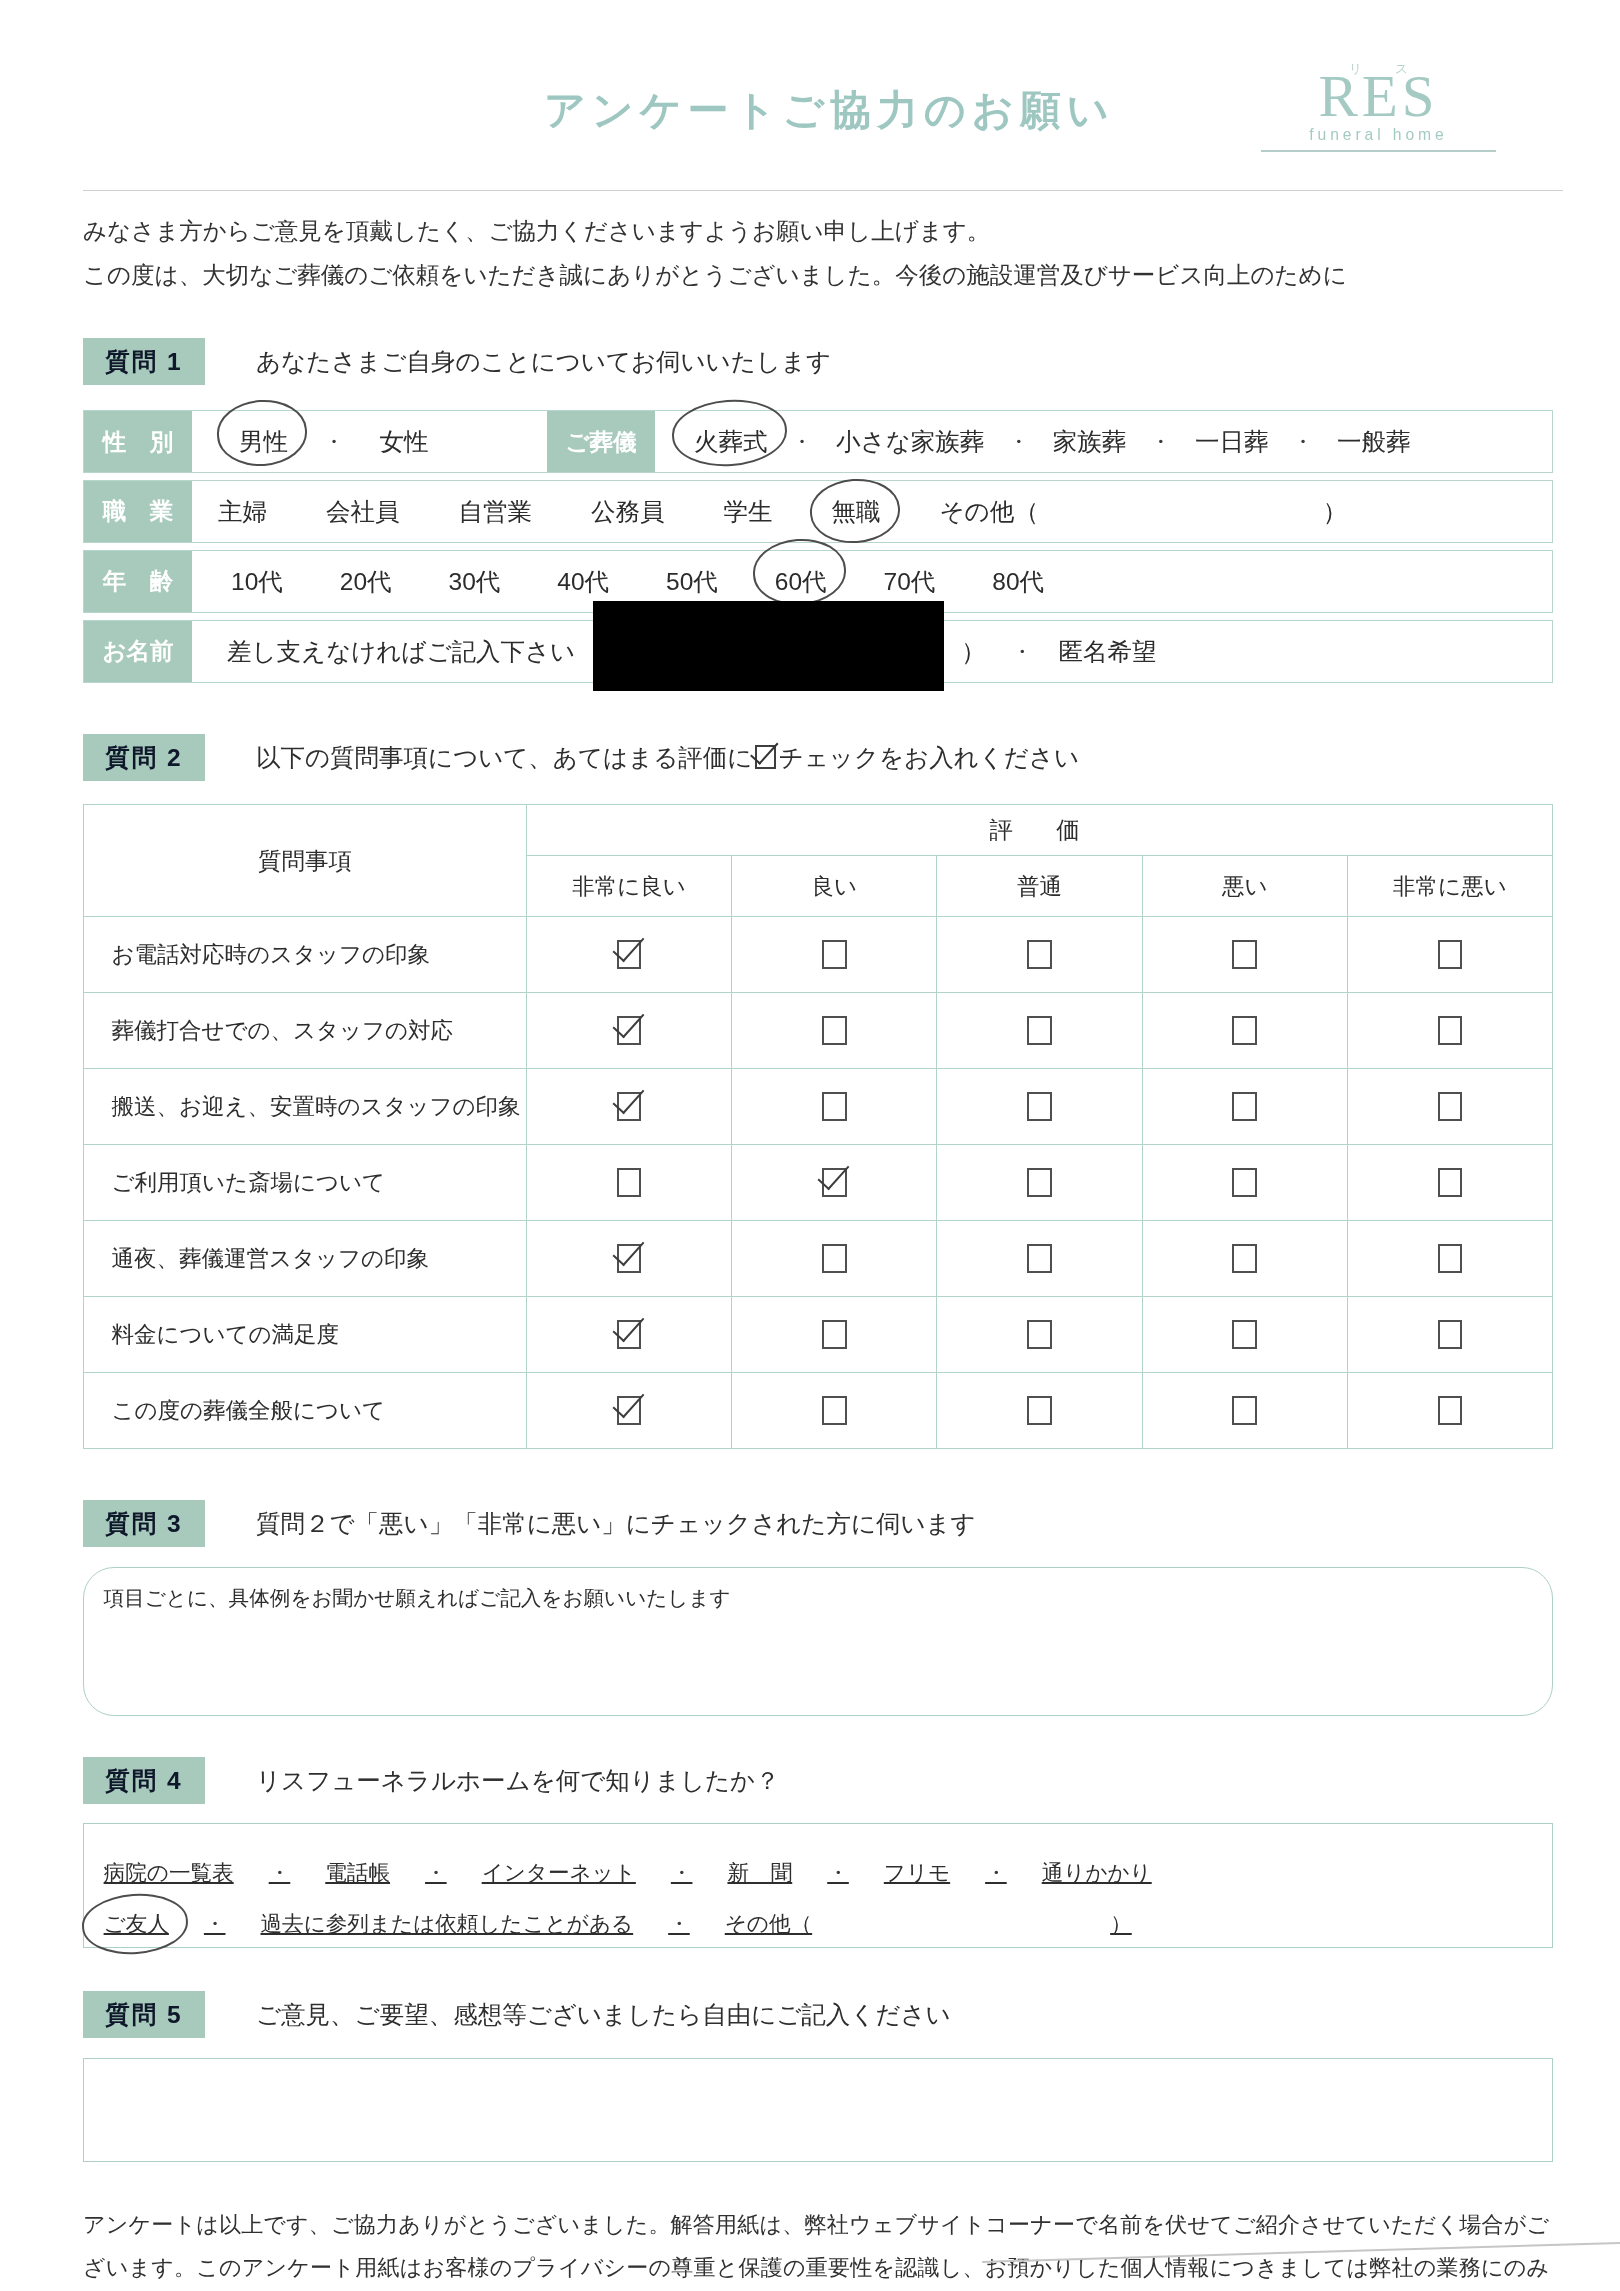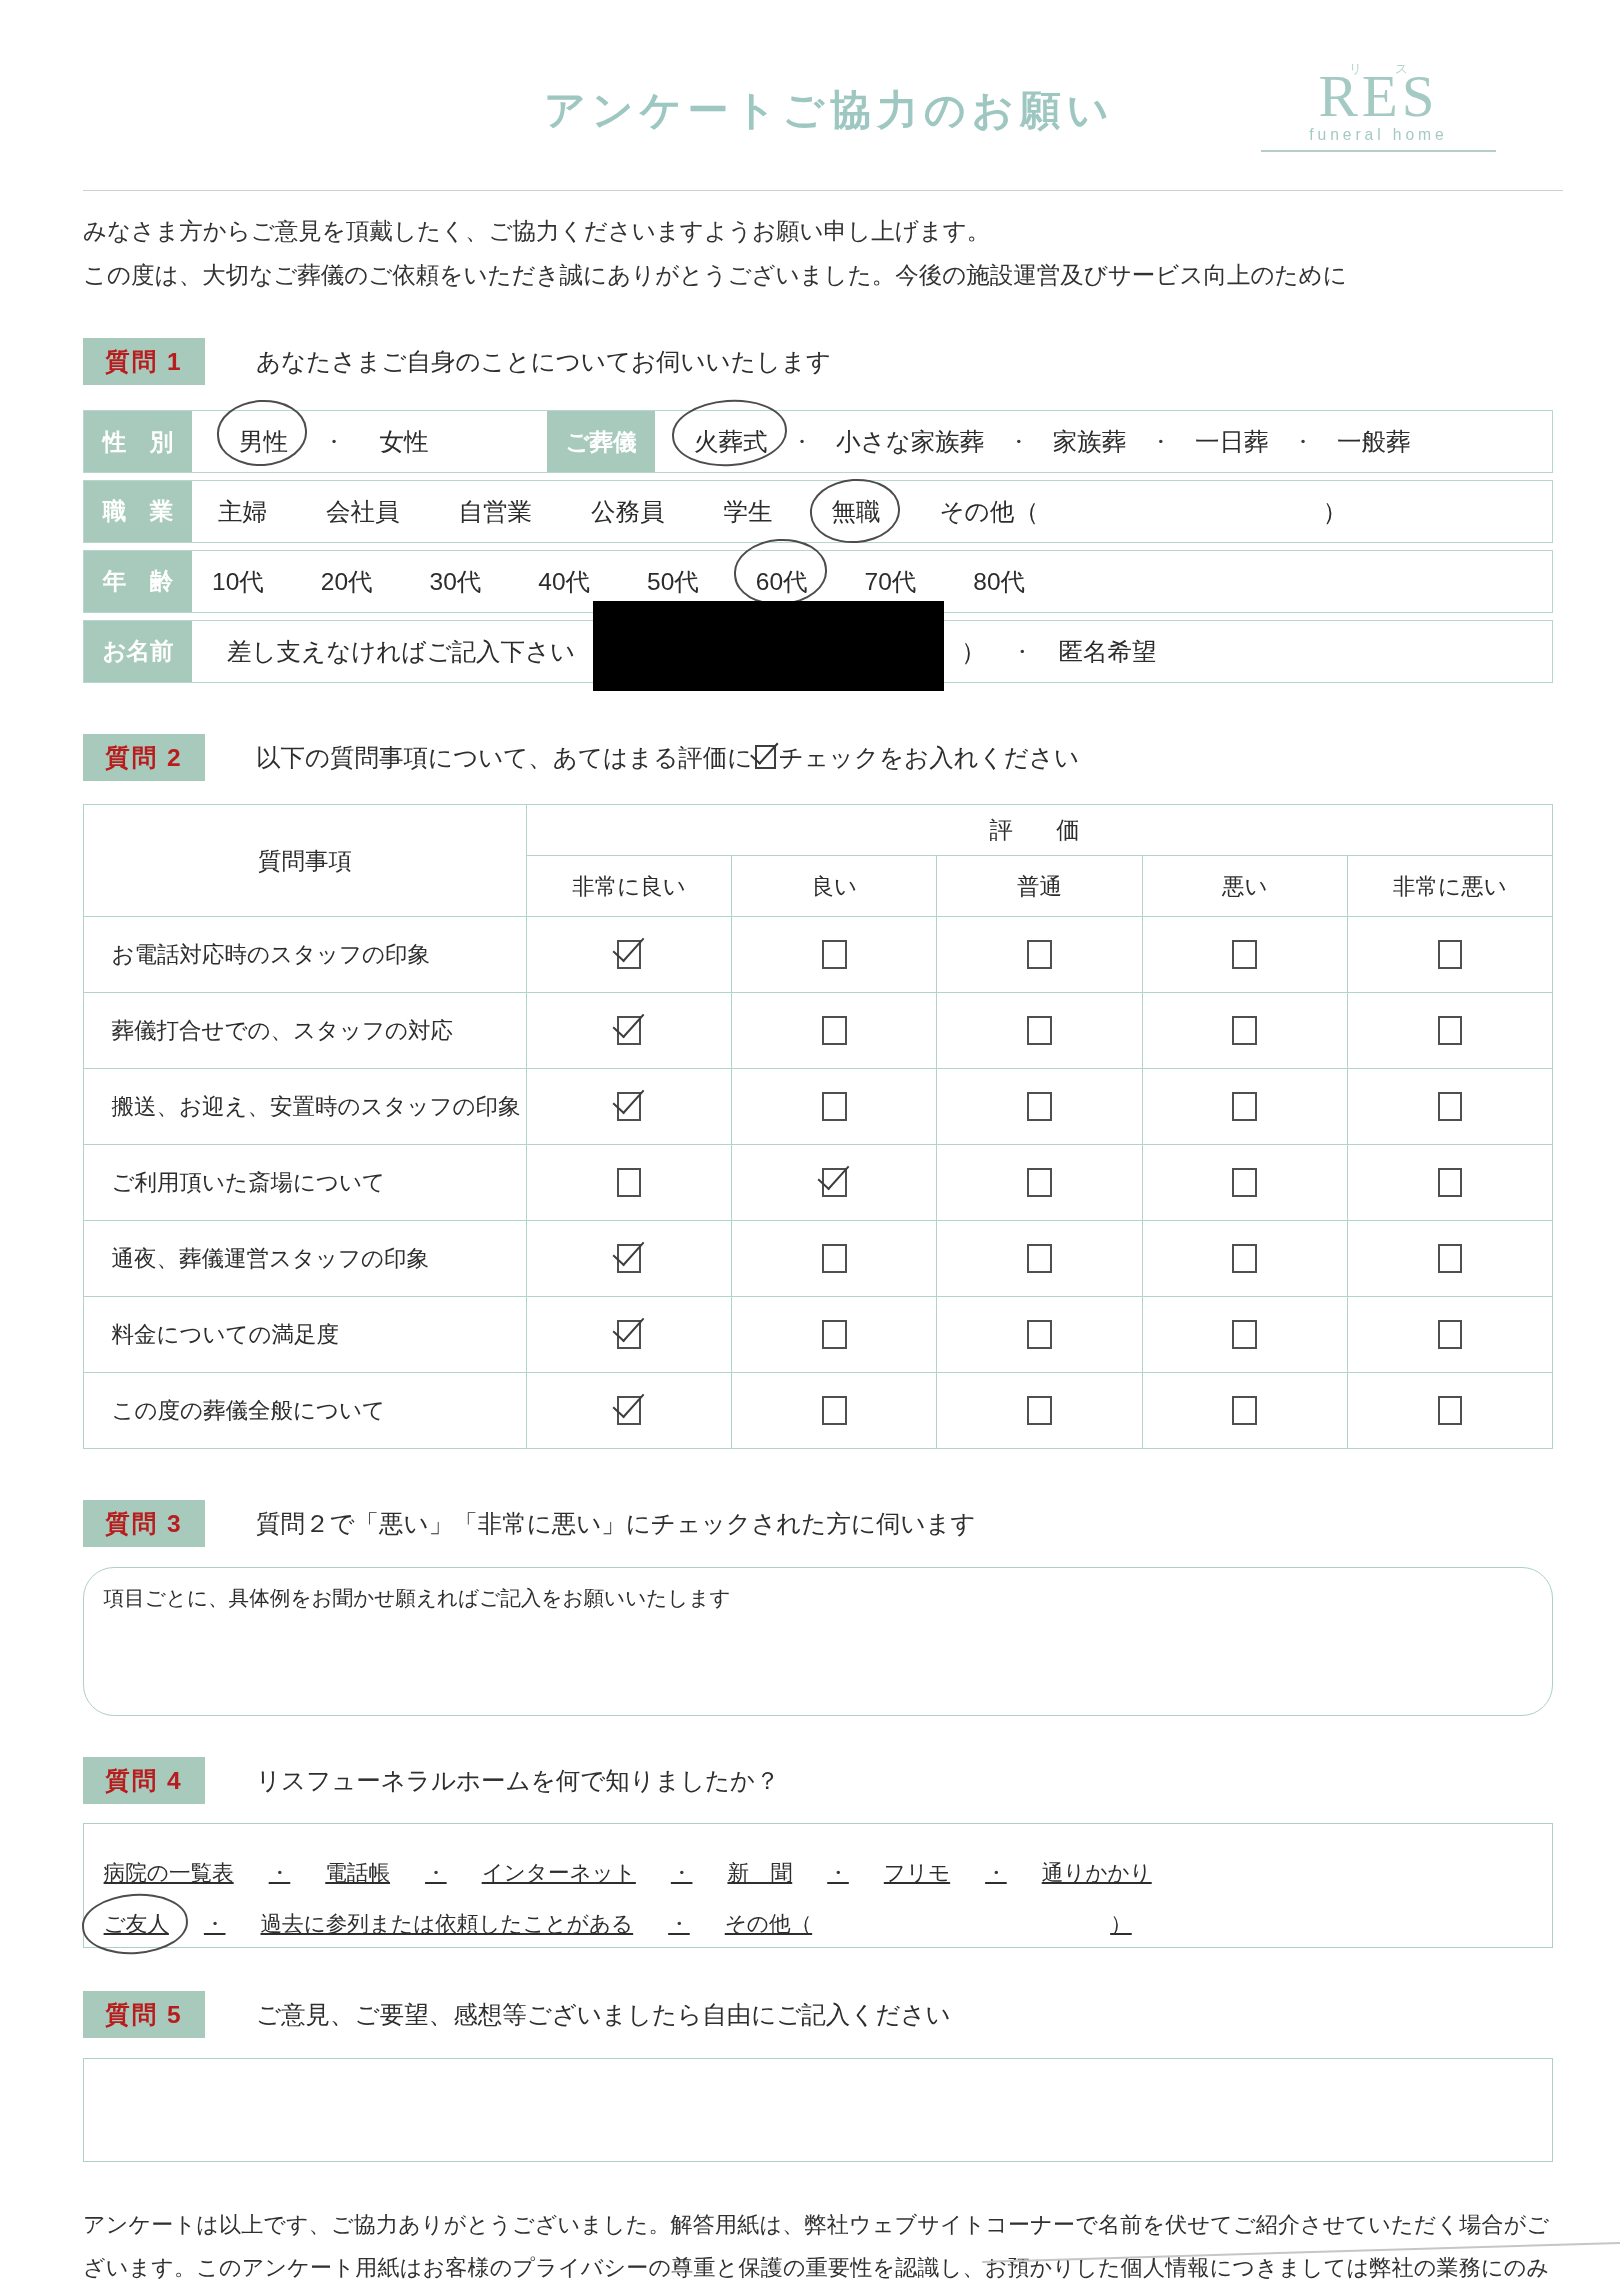--- a/index.html
+++ b/index.html
@@ -15,34 +15,34 @@
   .logo-main { font-family:"Liberation Serif","DejaVu Serif",serif; font-size:59px; letter-spacing:3.9px; line-height:1.05; }
   .logo-sub { font-size:15.7px; letter-spacing:3.9px; margin-top:-2px; }
   .logo-rule { height:2px; background:#b5cdc8; margin-top:5.9px; }
   .header-rule { height:1px; background:#cfcfcf; margin-right:-9.8px; }
 
   
   .intro { margin-top:17.6px; font-size:23.5px; line-height:44px; color:#323232; }
 
   
   .sec-head { display:flex; align-items:center; gap:51px; }
-  .q-badge { width:122px; min-width:122px; height:47px; background:#a7cabd; color:#b91c1c; font-size:24.5px; font-weight:bold; display:flex; align-items:center; justify-content:center; letter-spacing:2px; }
+  .q-badge { width:122px; min-width:122px; height:47px; background:#a7cabd; color:#0f172a; font-size:24.5px; font-weight:bold; display:flex; align-items:center; justify-content:center; letter-spacing:2px; }
   .sec-title { font-size:24.5px; color:#2e2e2e; }
 
   
   .q1-table { margin-top:25.5px; }
   .frow { display:flex; align-items:stretch; height:63px; margin-bottom:6.9px; border:1px solid #b7d6cd; background:#fff; position:relative; }
   .flabel { width:108px; min-width:108px; background:#a7cabd; color:#fff; font-size:23.5px; font-weight:bold; display:flex; align-items:center; justify-content:center; }
   .flabel.mid { margin-left:0; }
   .fcontent { display:flex; align-items:center; font-size:24.5px; color:#2c2c2c; position:relative;text-align:right; }
   .gender-content { width:355px; padding-left:47px; gap:35px; }
   .funeral-content { flex:1; padding-left:39px; gap:23.5px; }
   .occ-content { flex:1; padding-left:26px; gap:0; }
   .occ-content .opt { margin-right:59px; }
-  .age-content { flex:1; padding-left:20px; }
+  .age-content { flex:1; padding-left:39px; }
   .age-content .opt { margin-right:57px; }
   .name-content { flex:1; padding-left:35px; }
   .dot { color:#3a3a3a; font-size:21.6px; }
   .opt { position:relative; white-space:nowrap; }
 
   
   .circled::after { content:""; position:absolute; left:-21.6px; right:-19.6px; top:-25.5px; bottom:-7.8px; border:2.9px solid #4d4d4d; border-radius:50% / 48%; transform:rotate(-4deg); pointer-events:none; }
   .circled.low::after { top:-15.7px; bottom:-15.7px; }
 
   .paren-gap { display:inline-block; width:225px; }

